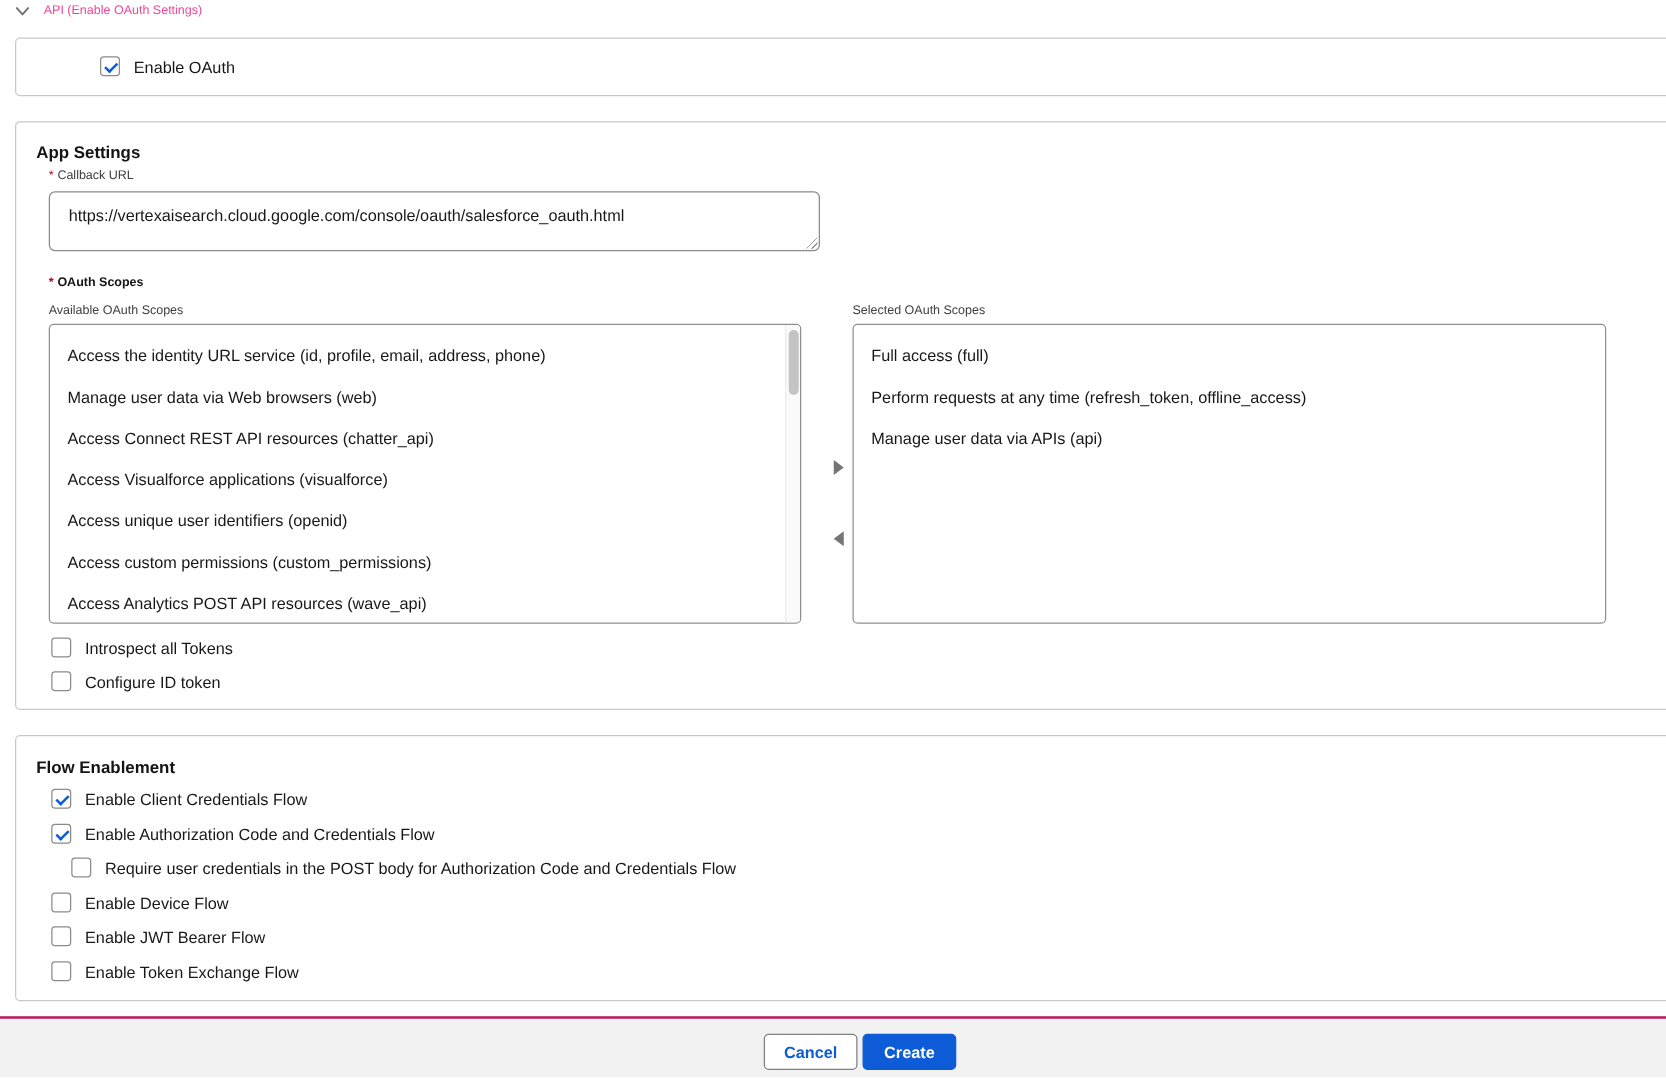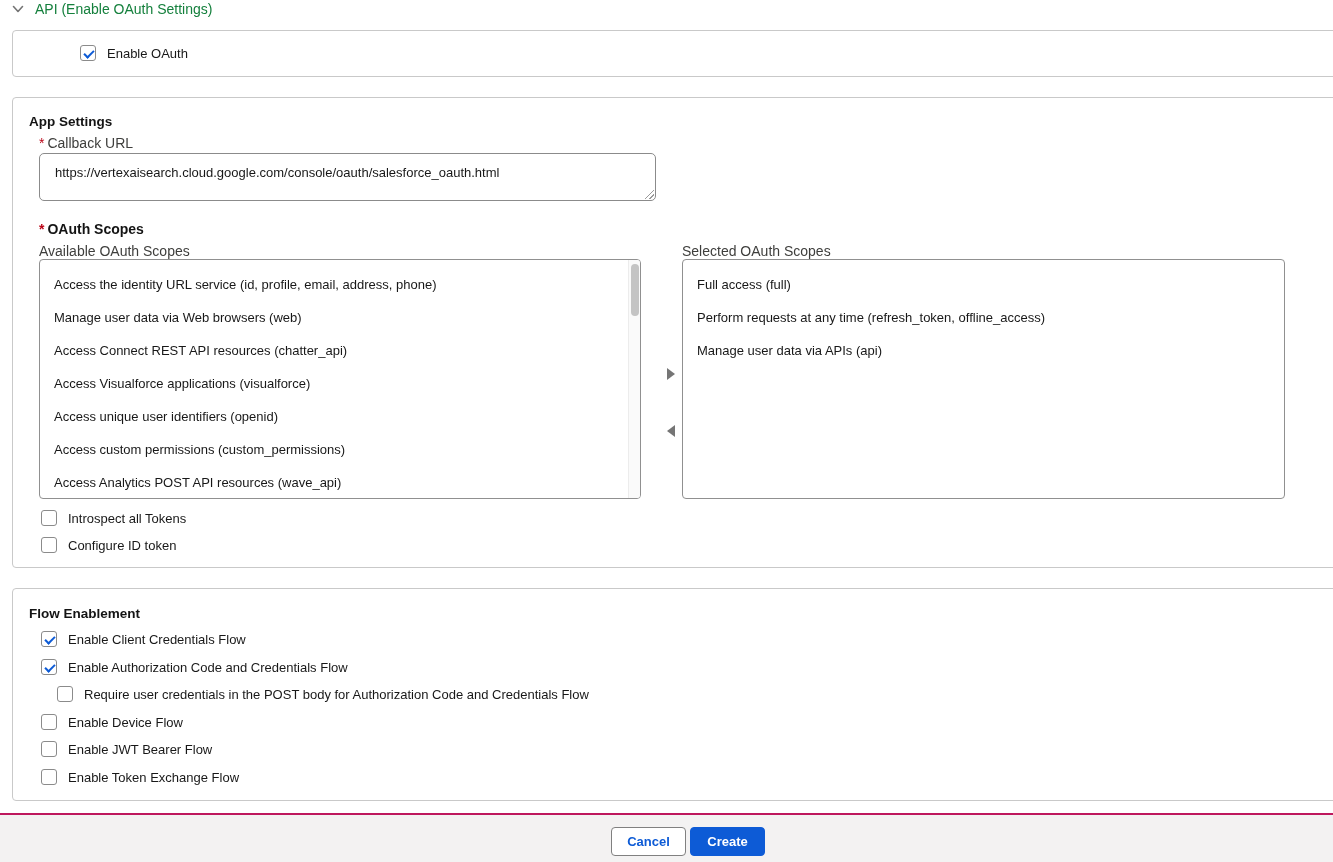--- a/index.html
+++ b/index.html
@@ -20,21 +20,21 @@
     -webkit-font-smoothing:antialiased;
   }
   .page{position:absolute;inset:0;}
 
   
   .section-header{
     position:absolute;left:10px;top:0;height:18px;
     display:flex;align-items:center;gap:9px;cursor:pointer;
   }
   .section-header svg{display:block;}
-  .section-title{font-size:14px;color:#15803d;line-height:16px;}
+  .section-title{font-size:10px;color:#ec4899;line-height:16px;}
 
   
   .card{
     position:absolute;left:12px;width:1368px;
     background:#fff;border:1px solid var(--card-border);border-radius:4px;
   }
   .card-enable{top:30px;height:47px;}
   .card-app{top:97px;height:471px;}
   .card-flow{top:588px;height:213px;}
 
@@ -50,23 +50,23 @@
   }
   .cb.checked::after{
     content:"";position:absolute;left:2.5px;top:3.5px;width:8px;height:4px;
     border-left:2px solid var(--accent);border-bottom:2px solid var(--accent);
     transform:rotate(-45deg);
   }
   .cb-label{font-size:13px;color:var(--ink);white-space:nowrap;}
 
   
   .field-label{
-    position:absolute;font-size:14px;color:#3e3e3c;white-space:nowrap;
-  }
-  .field-label.bold{font-weight:bold;color:#141414;font-size:14px;}
+    position:absolute;font-size:10px;color:#3e3e3c;white-space:nowrap;
+  }
+  .field-label.bold{font-weight:bold;color:#141414;font-size:10px;}
   .req{color:var(--required);margin-right:3px;}
 
   .callback-input{
     position:absolute;left:26px;top:55px;width:617px;height:48px;
     border:1px solid var(--input-border);border-radius:5px;
     font-family:"Liberation Sans", sans-serif;font-size:13px;color:var(--ink);
     padding:11px 15px;resize:none;outline:none;background:#fff;line-height:15px;
   }
   .resize-grip{
     position:absolute;left:632px;top:92px;width:9px;height:9px;pointer-events:none;

